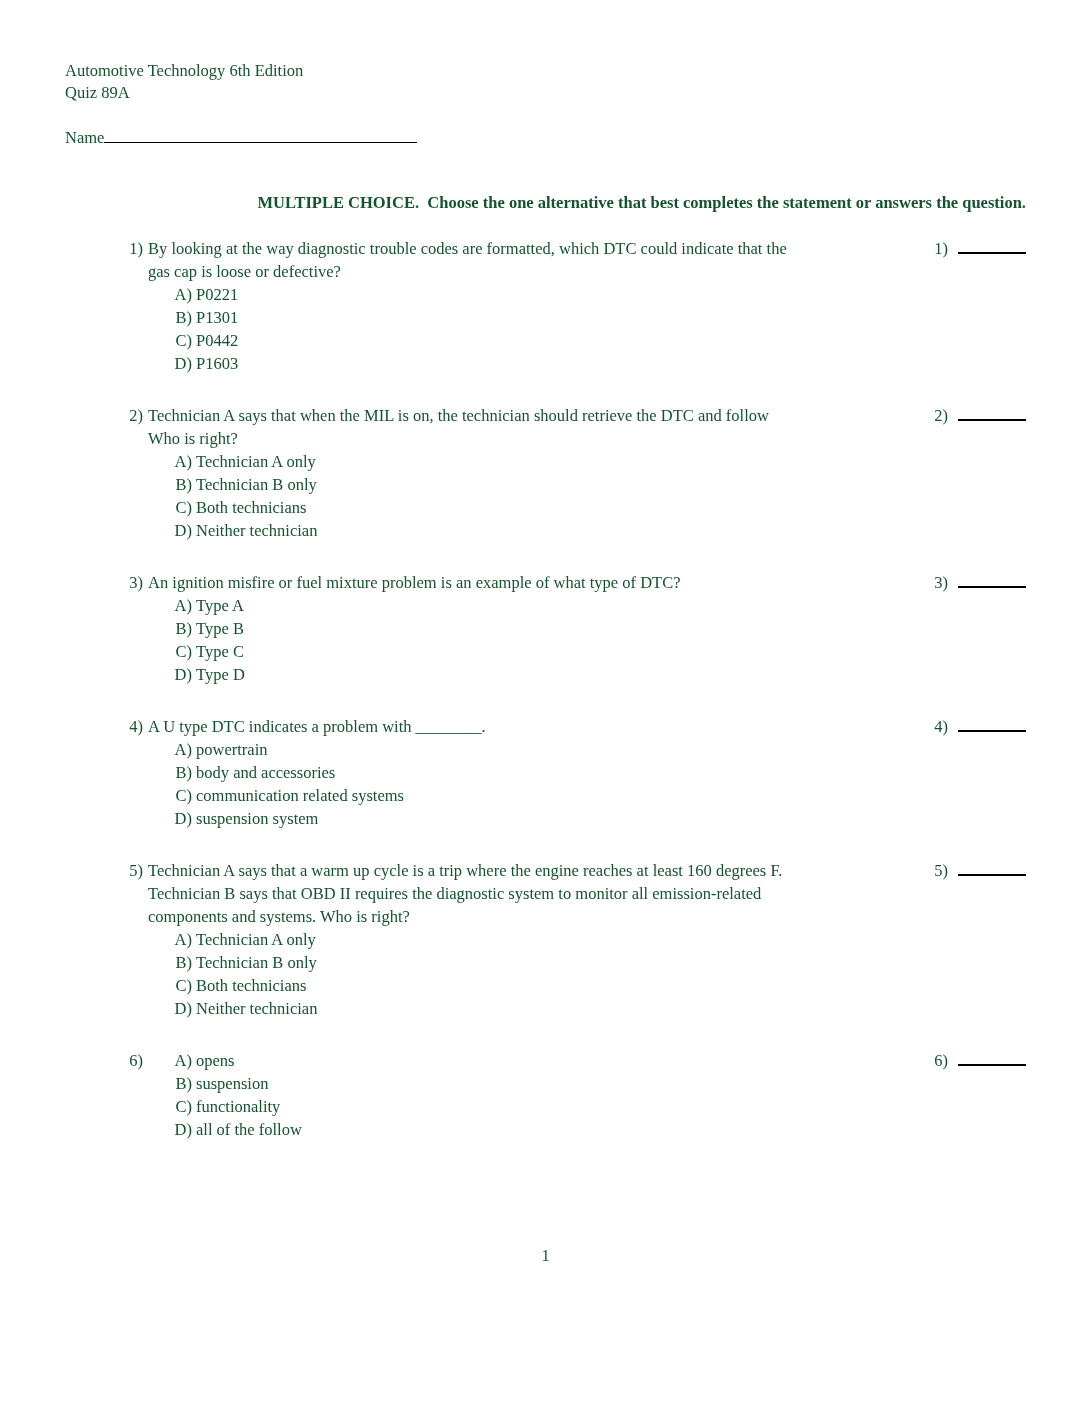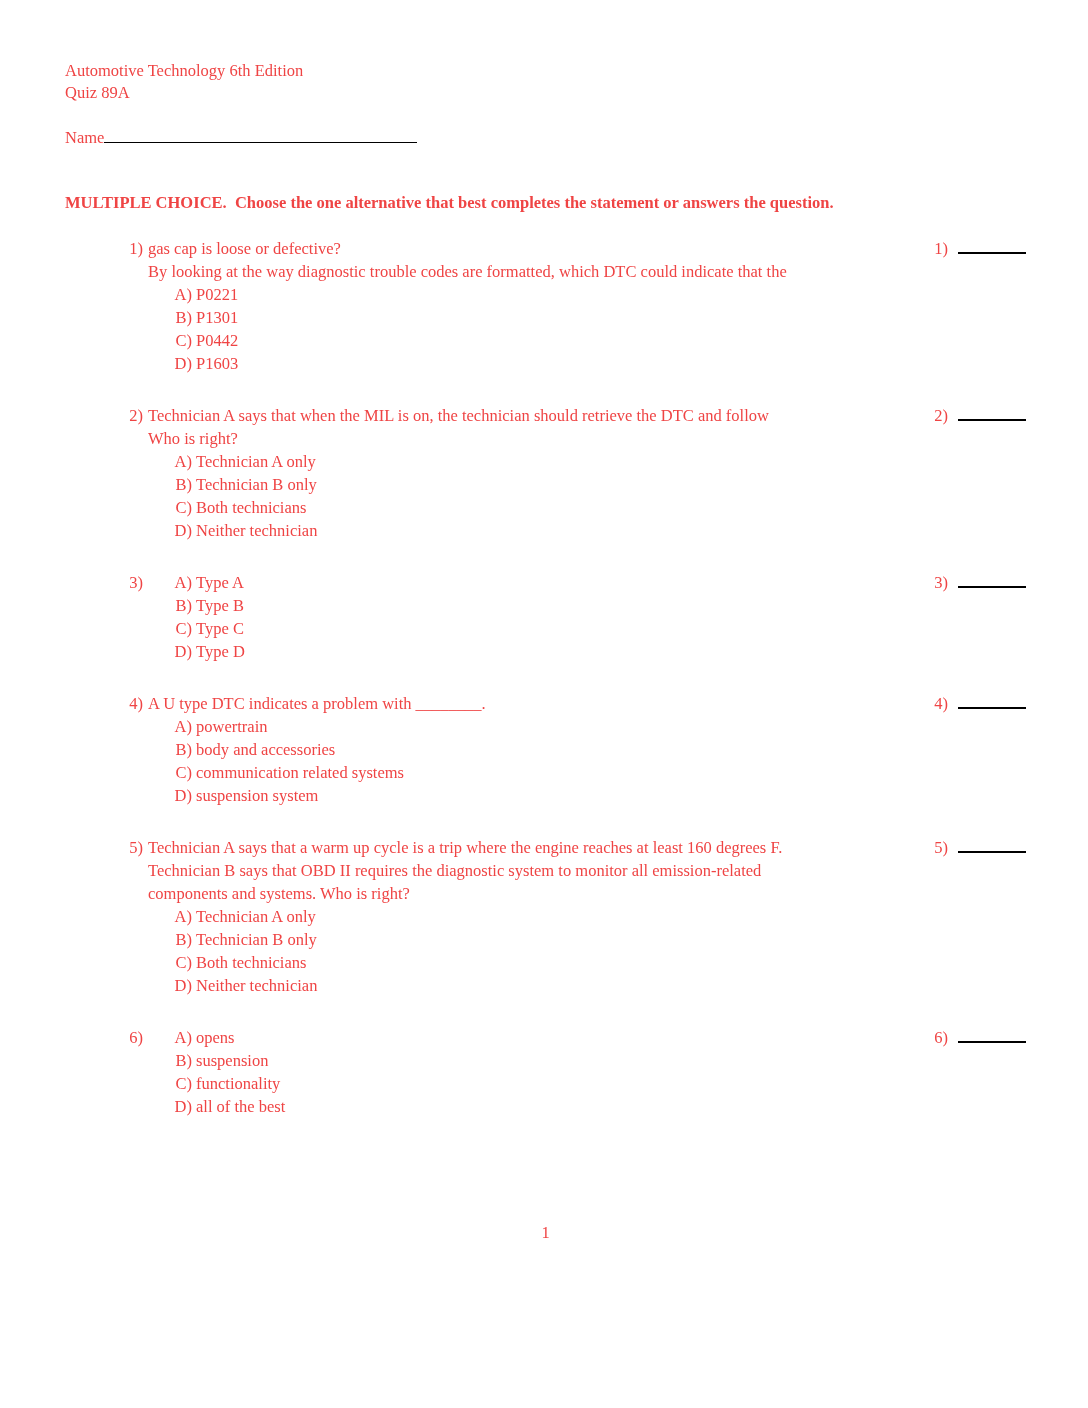--- a/index.html
+++ b/index.html
@@ -4,34 +4,34 @@
 <style>
   html, body { margin: 0; padding: 0; background: #ffffff; }
   .page {
     width: 1088px;
     height: 1408px;
     box-sizing: border-box;
     padding: 60px 62px 16px 65px;
     font-family: "Liberation Serif", "DejaVu Serif", serif;
     font-size: 16.5px;
     line-height: 23px;
-    color: #ef4444;
+    color: #14532d;
     background: #fff;
     overflow: hidden;
   }
   .header { line-height: 22px; }
   .name-row { margin-top: 22px; white-space: nowrap; }
   .name-line {
     display: inline-block;
     width: 313px;
     height: 15px;
     border-bottom: 1.5px solid #000;
     vertical-align: baseline;
   }
-  .instructions { margin-top: 42px; font-weight: bold; }
+  .instructions { margin-top: 42px; font-weight: bold; text-align: right; }
   .questions { margin-top: 23px; }
   .question {
     display: flex;
     align-items: flex-start;
     margin-bottom: 29px;
   }
   .q-num {
     width: 78px;
     flex: 0 0 78px;
     padding-right: 5px;
@@ -77,22 +77,22 @@
 
   <div class="name-row"><span>Name</span><span class="name-line"></span></div>
 
   <div class="instructions">MULTIPLE CHOICE.&nbsp; Choose the one alternative that best completes the statement or answers the question.</div>
 
   <div class="questions" id="questions">
   <div class="question">
     <div class="q-num">1)</div>
     <div class="q-body">
       <div class="q-text">
+            <div class="q-line">By looking at the way diagnostic trouble codes are formatted, which DTC could indicate that the</div>
             <div class="q-line">gas cap is loose or defective?</div>
-            <div class="q-line">By looking at the way diagnostic trouble codes are formatted, which DTC could indicate that the</div>
           </div>
       <div class="q-options">
             <div class="option">
               <span class="opt-letter">A)</span>
               <span class="opt-text">P0221</span>
             </div>
             <div class="option">
               <span class="opt-letter">B)</span>
               <span class="opt-text">P1301</span>
             </div>
@@ -140,20 +140,23 @@
     </div>
     <div class="q-ans">
       <span class="ans-num">2)</span>
       <span class="ans-line"></span>
     </div>
   </div>
 
   <div class="question">
     <div class="q-num">3)</div>
     <div class="q-body">
+      <div class="q-text">
+            <div class="q-line">An ignition misfire or fuel mixture problem is an example of what type of DTC?</div>
+          </div>
       <div class="q-options">
             <div class="option">
               <span class="opt-letter">A)</span>
               <span class="opt-text">Type A</span>
             </div>
             <div class="option">
               <span class="opt-letter">B)</span>
               <span class="opt-text">Type B</span>
             </div>
             <div class="option">
@@ -247,21 +250,21 @@
             <div class="option">
               <span class="opt-letter">B)</span>
               <span class="opt-text">suspension</span>
             </div>
             <div class="option">
               <span class="opt-letter">C)</span>
               <span class="opt-text">functionality</span>
             </div>
             <div class="option">
               <span class="opt-letter">D)</span>
-              <span class="opt-text">all of the best</span>
+              <span class="opt-text">all of the follow</span>
             </div>
           </div>
     </div>
     <div class="q-ans">
       <span class="ans-num">6)</span>
       <span class="ans-line"></span>
     </div>
   </div>
 </div>
 

